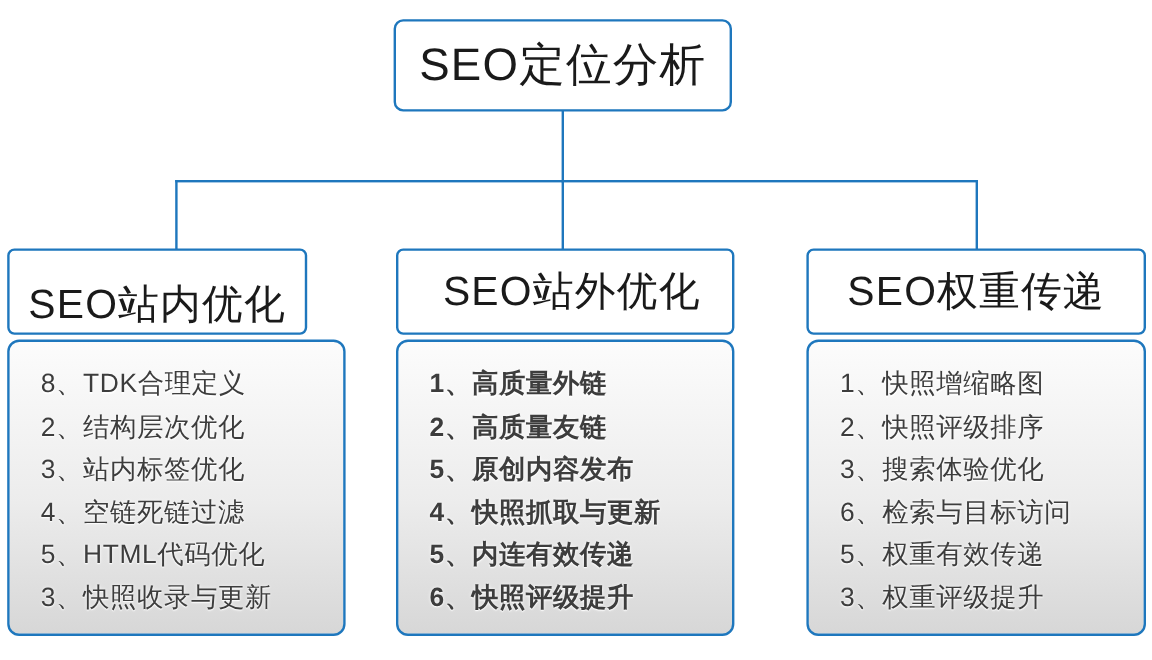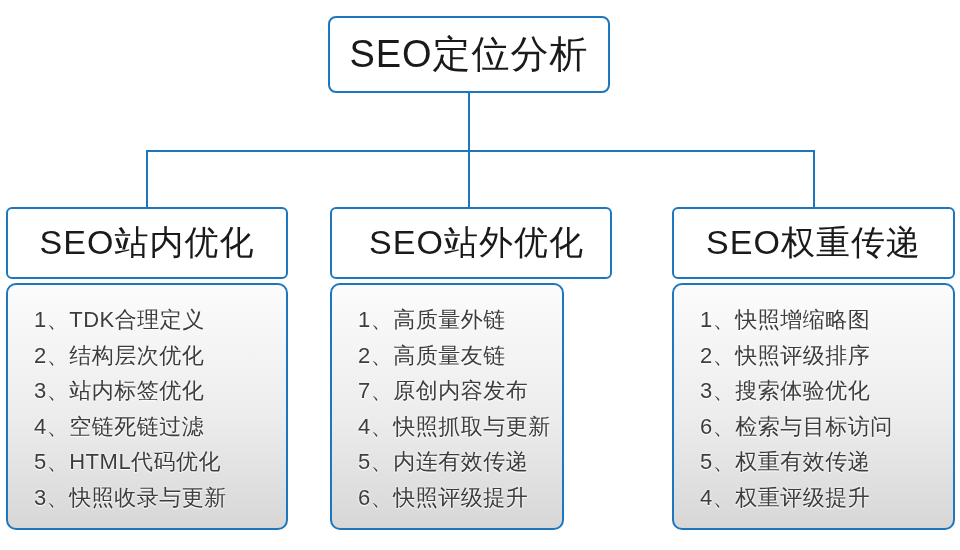--- a/index.html
+++ b/index.html
@@ -45,36 +45,36 @@
     left: 328px; top: 16px;
     width: 282px; height: 77px;
     font-size: 38px;
   }
   .node.branch {
     top: 207px;
     height: 72px;
     font-size: 34px;
     border-radius: 6px;
   }
-  #branch-0 { left: 6px;   width: 282px; }
+  #branch-0 { left: 6px;   width: 250px; align-items: flex-end; }
   #branch-1 { left: 330px; width: 282px; padding-left: 11px; }
   #branch-2 { left: 672px; width: 283px; }
 
   
   .panel {
     position: absolute;
     top: 283px;
     height: 247px;
     border: 2px solid var(--accent, #1e77bd);
     border-radius: 10px;
     background: linear-gradient(to bottom, #fcfcfc 0%, #ececec 55%, #d7d7d7 100%);
     padding: 17px 8px 0 26px;
   }
   #panel-0 { left: 6px;   width: 282px; }
-  #panel-1 { left: 330px; width: 234px; }
+  #panel-1 { left: 330px; width: 282px; font-weight: bold; }
   #panel-2 { left: 672px; width: 283px; }
 
   .item {
     font-size: 22px;
     line-height: 35.5px;
     color: #3d3d3d;
     letter-spacing: 0.5px;
     white-space: nowrap;
     text-shadow: 0 1px 1px #ffffff, 0 0 3px rgba(255,255,255,0.9);
   }
@@ -98,39 +98,39 @@
     <span>SEO站内优化</span>
   </div>
   <div id="branch-1" class="node branch">
     <span>SEO站外优化</span>
   </div>
   <div id="branch-2" class="node branch">
     <span>SEO权重传递</span>
   </div>
 
   <div id="panel-0" class="panel">
-    <div class="item">1、TDK合理定义</div>
+    <div class="item">8、TDK合理定义</div>
     <div class="item">2、结构层次优化</div>
     <div class="item">3、站内标签优化</div>
     <div class="item">4、空链死链过滤</div>
     <div class="item">5、HTML代码优化</div>
     <div class="item">3、快照收录与更新</div>
   </div>
 
   <div id="panel-1" class="panel">
     <div class="item">1、高质量外链</div>
     <div class="item">2、高质量友链</div>
-    <div class="item">7、原创内容发布</div>
+    <div class="item">5、原创内容发布</div>
     <div class="item">4、快照抓取与更新</div>
     <div class="item">5、内连有效传递</div>
     <div class="item">6、快照评级提升</div>
   </div>
 
   <div id="panel-2" class="panel">
     <div class="item">1、快照增缩略图</div>
     <div class="item">2、快照评级排序</div>
     <div class="item">3、搜索体验优化</div>
     <div class="item">6、检索与目标访问</div>
     <div class="item">5、权重有效传递</div>
-    <div class="item">4、权重评级提升</div>
+    <div class="item">3、权重评级提升</div>
   </div>
 
 </div>
 
 </body></html>

